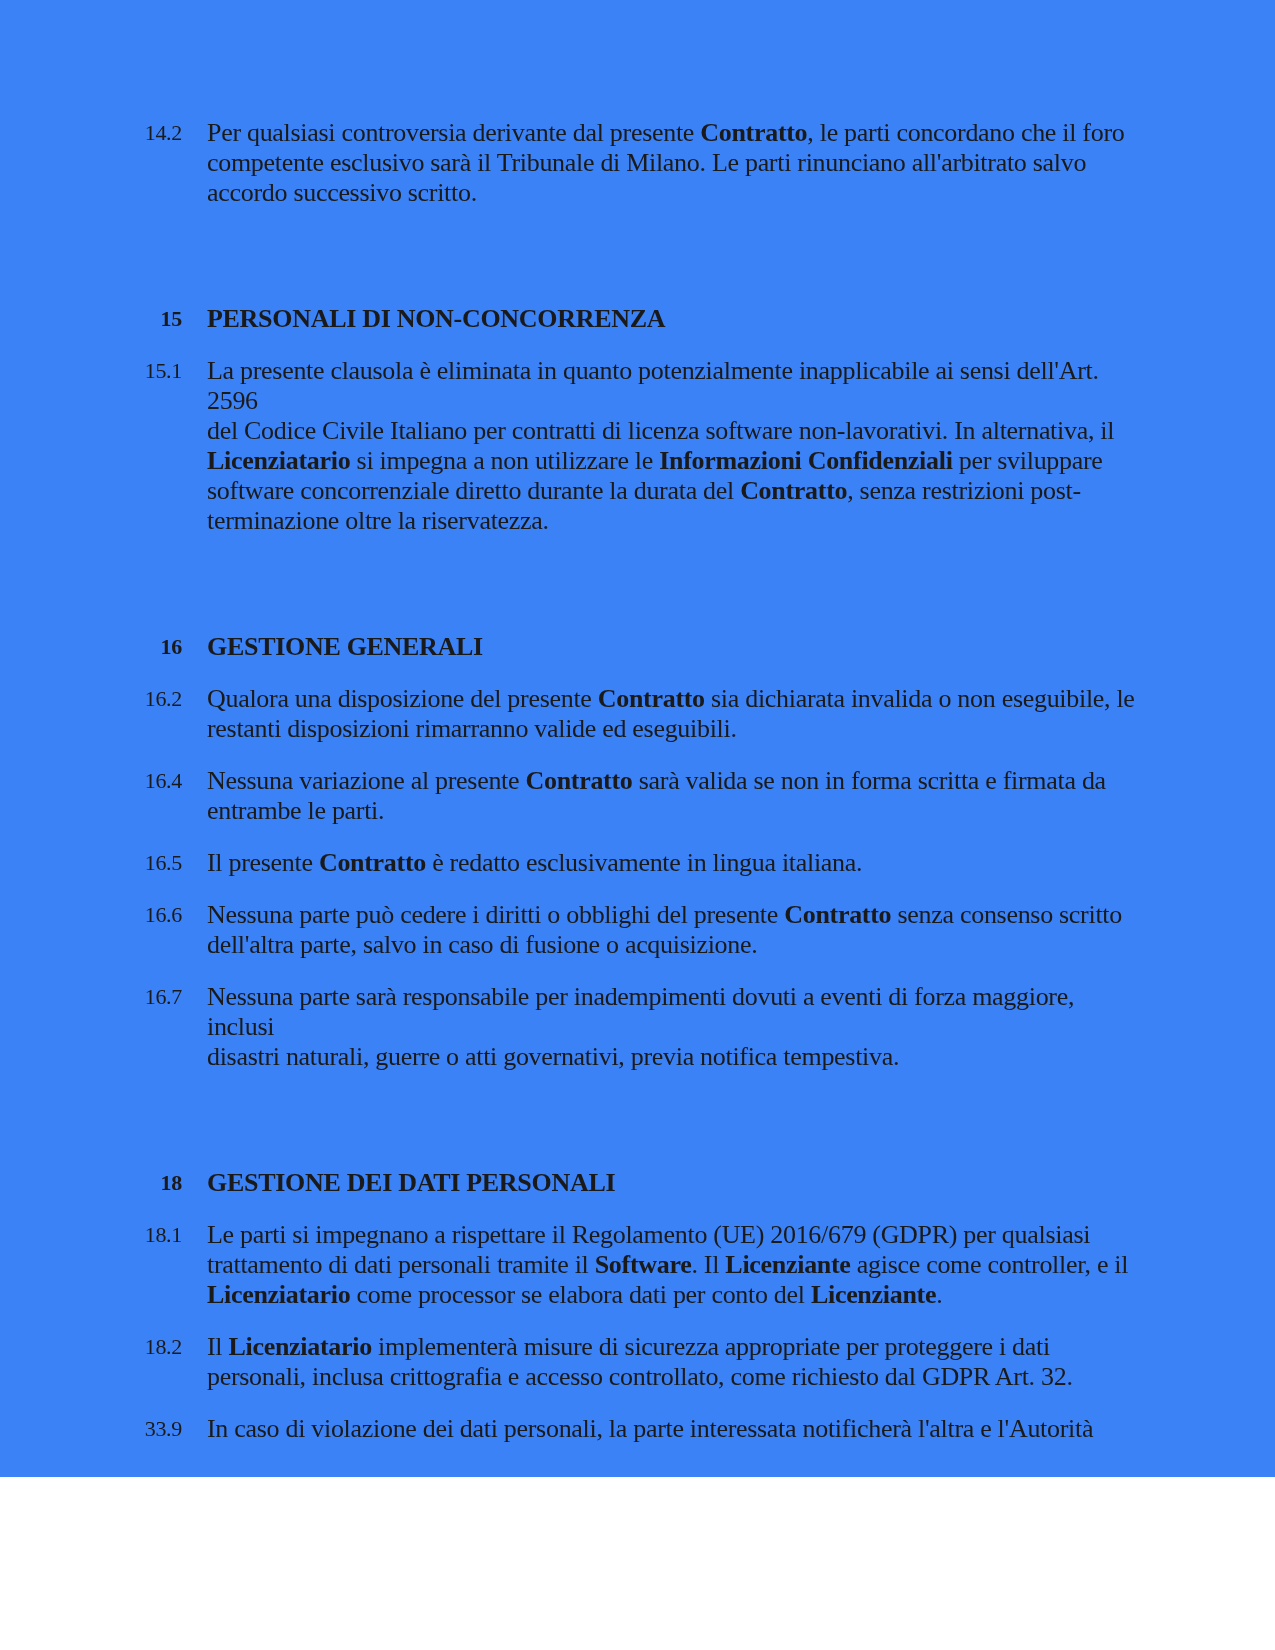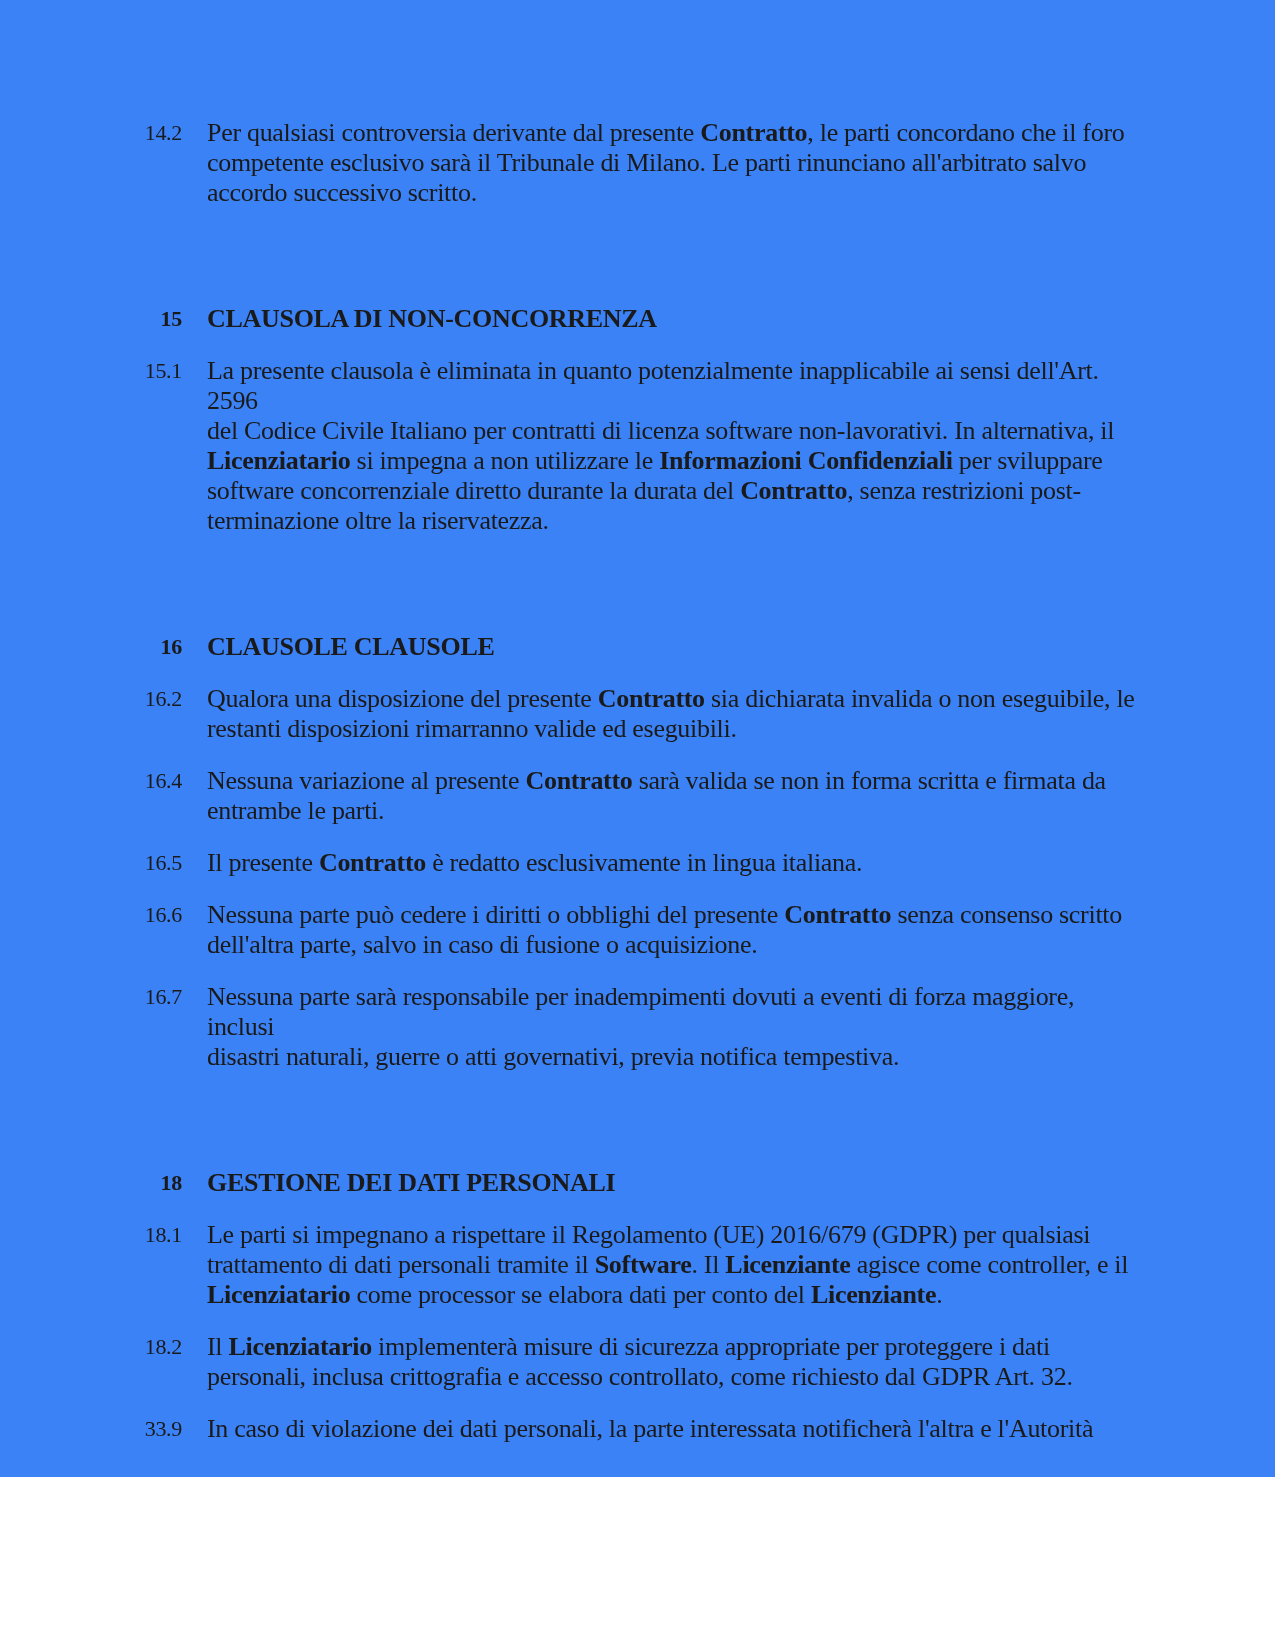--- a/index.html
+++ b/index.html
@@ -65,33 +65,33 @@
 <div class="page">
   <div class="doc" id="doc-body">
       <div class="row clause-row">
         <span class="num">14.2</span>
         <div class="body-text"><span>Per qualsiasi controversia derivante dal presente </span><span class="b">Contratto</span><span>, le parti concordano che il foro
 competente esclusivo sarà il Tribunale di Milano. Le parti rinunciano all'arbitrato salvo
 accordo successivo scritto.</span></div>
       </div>
       <div class="row heading-row">
         <span class="num">15</span>
-        <div class="body-text">CLAUSOLA DI NON-CONCORRENZA</div>
+        <div class="body-text">PERSONALI DI NON-CONCORRENZA</div>
       </div>
       <div class="row clause-row">
         <span class="num">15.1</span>
         <div class="body-text"><span>La presente clausola è eliminata in quanto potenzialmente inapplicabile ai sensi dell'Art. 2596
 del Codice Civile Italiano per contratti di licenza software non-lavorativi. In alternativa, il
 </span><span class="b">Licenziatario</span><span> si impegna a non utilizzare le </span><span class="b">Informazioni Confidenziali</span><span> per sviluppare
 software concorrenziale diretto durante la durata del </span><span class="b">Contratto</span><span>, senza restrizioni post-
 terminazione oltre la riservatezza.</span></div>
       </div>
       <div class="row heading-row">
         <span class="num">16</span>
-        <div class="body-text">CLAUSOLE CLAUSOLE</div>
+        <div class="body-text">GESTIONE GENERALI</div>
       </div>
       <div class="row clause-row">
         <span class="num">16.2</span>
         <div class="body-text"><span>Qualora una disposizione del presente </span><span class="b">Contratto</span><span> sia dichiarata invalida o non eseguibile, le
 restanti disposizioni rimarranno valide ed eseguibili.</span></div>
       </div>
       <div class="row clause-row">
         <span class="num">16.4</span>
         <div class="body-text"><span>Nessuna variazione al presente </span><span class="b">Contratto</span><span> sarà valida se non in forma scritta e firmata da
 entrambe le parti.</span></div>

